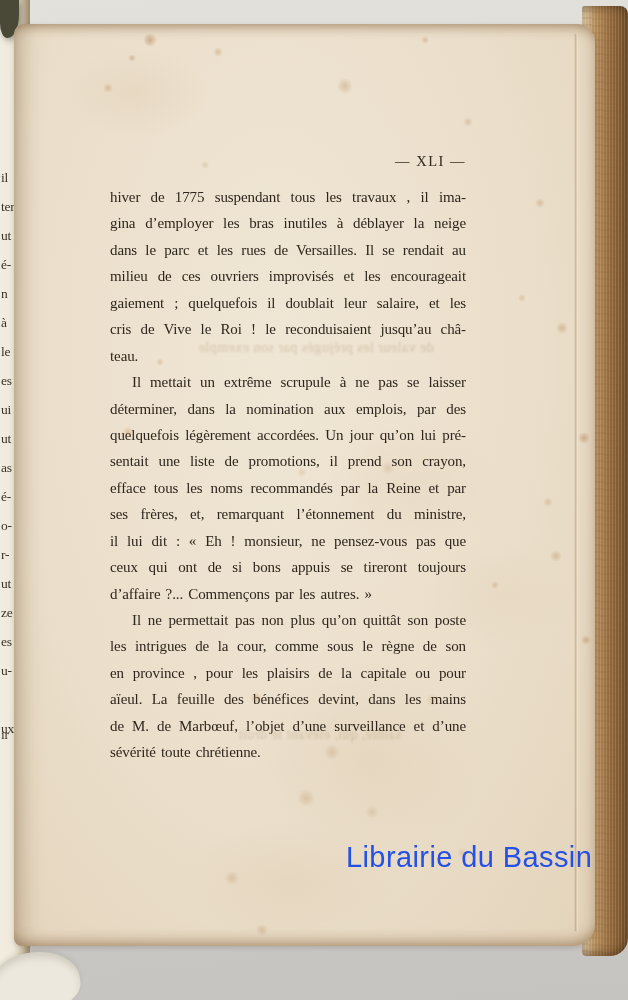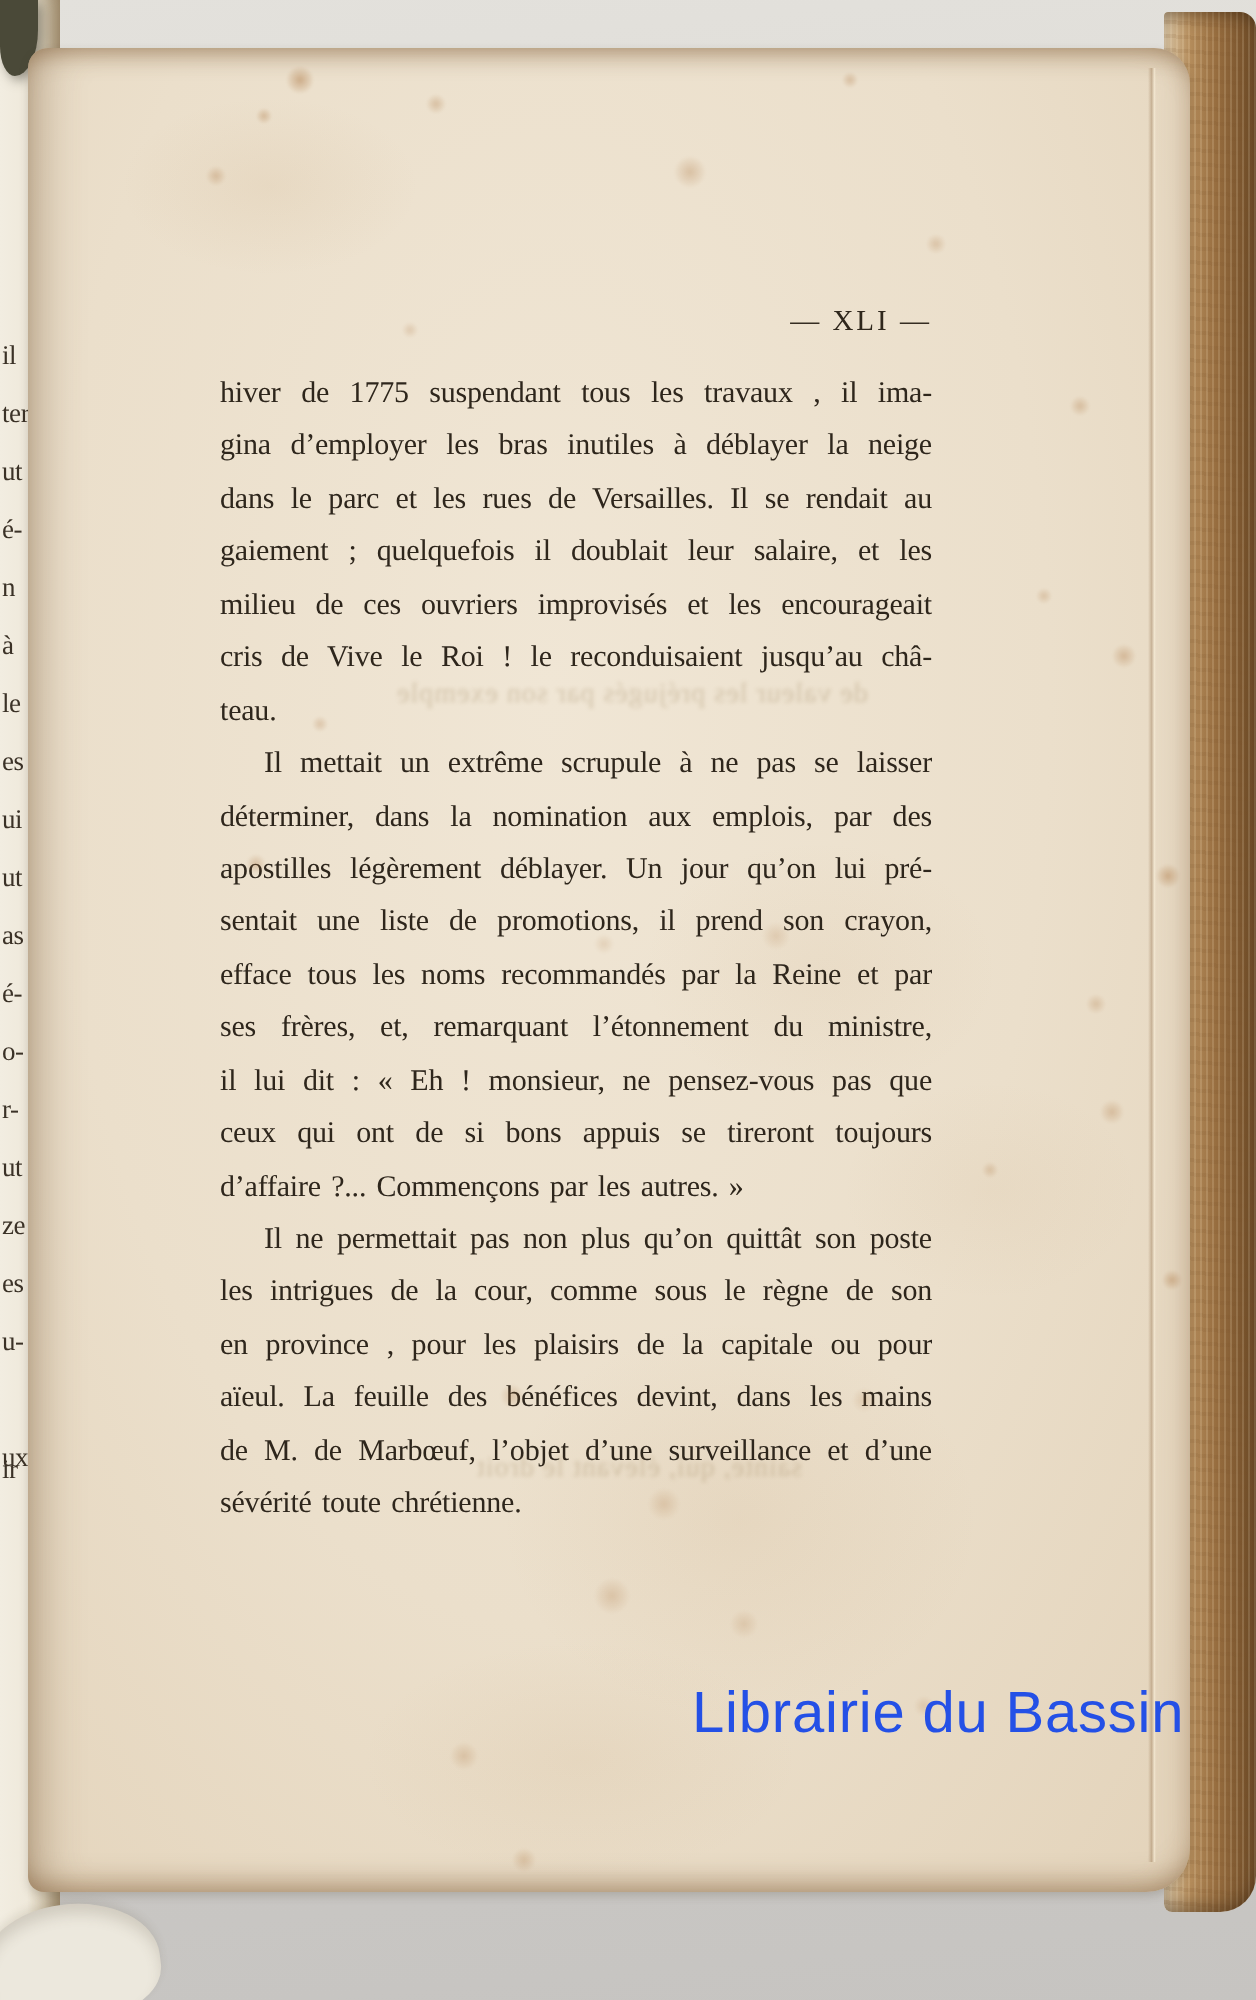--- a/index.html
+++ b/index.html
@@ -114,27 +114,27 @@
       <div class="stain" style="left: 320px; top: 420px; width: 180px; height: 130px; opacity: 0.13;"></div>
       <div class="stain" style="left: 60px; top: 48px; width: 150px; height: 90px; opacity: 0.18;"></div>
       <div class="stain" style="left: 420px; top: 540px; width: 150px; height: 110px; opacity: 0.12;"></div>
       <div class="stain" style="left: 180px; top: 820px; width: 220px; height: 120px; opacity: 0.15;"></div>
     </div>
   <div class="page-header">— XLI —</div>
   <div class="text-block" id="textBlock" style="color: rgb(46, 38, 28);">
       <div class="line">hiver de 1775 suspendant tous les travaux , il ima-</div>
       <div class="line">gina d’employer les bras inutiles à déblayer la neige</div>
       <div class="line">dans le parc et les rues de Versailles. Il se rendait au</div>
+      <div class="line">milieu de ces ouvriers improvisés et les encourageait</div>
       <div class="line">gaiement ; quelquefois il doublait leur salaire, et les</div>
-      <div class="line">milieu de ces ouvriers improvisés et les encourageait</div>
       <div class="line">cris de Vive le Roi ! le reconduisaient jusqu’au châ-</div>
       <div class="line final">teau.</div>
       <div class="line indent">Il mettait un extrême scrupule à ne pas se laisser</div>
       <div class="line">déterminer, dans la nomination aux emplois, par des</div>
-      <div class="line">apostilles légèrement déblayer. Un jour qu’on lui pré-</div>
+      <div class="line">quelquefois légèrement accordées. Un jour qu’on lui pré-</div>
       <div class="line">sentait une liste de promotions, il prend son crayon,</div>
       <div class="line">efface tous les noms recommandés par la Reine et par</div>
       <div class="line">ses frères, et, remarquant l’étonnement du ministre,</div>
       <div class="line">il lui dit : « Eh ! monsieur, ne pensez-vous pas que</div>
       <div class="line">ceux qui ont de si bons appuis se tireront toujours</div>
       <div class="line final">d’affaire ?... Commençons par les autres. »</div>
       <div class="line indent">Il ne permettait pas non plus qu’on quittât son poste</div>
       <div class="line">les intrigues de la cour, comme sous le règne de son</div>
       <div class="line">en province , pour les plaisirs de la capitale ou pour</div>
       <div class="line">aïeul. La feuille des bénéfices devint, dans les mains</div>

